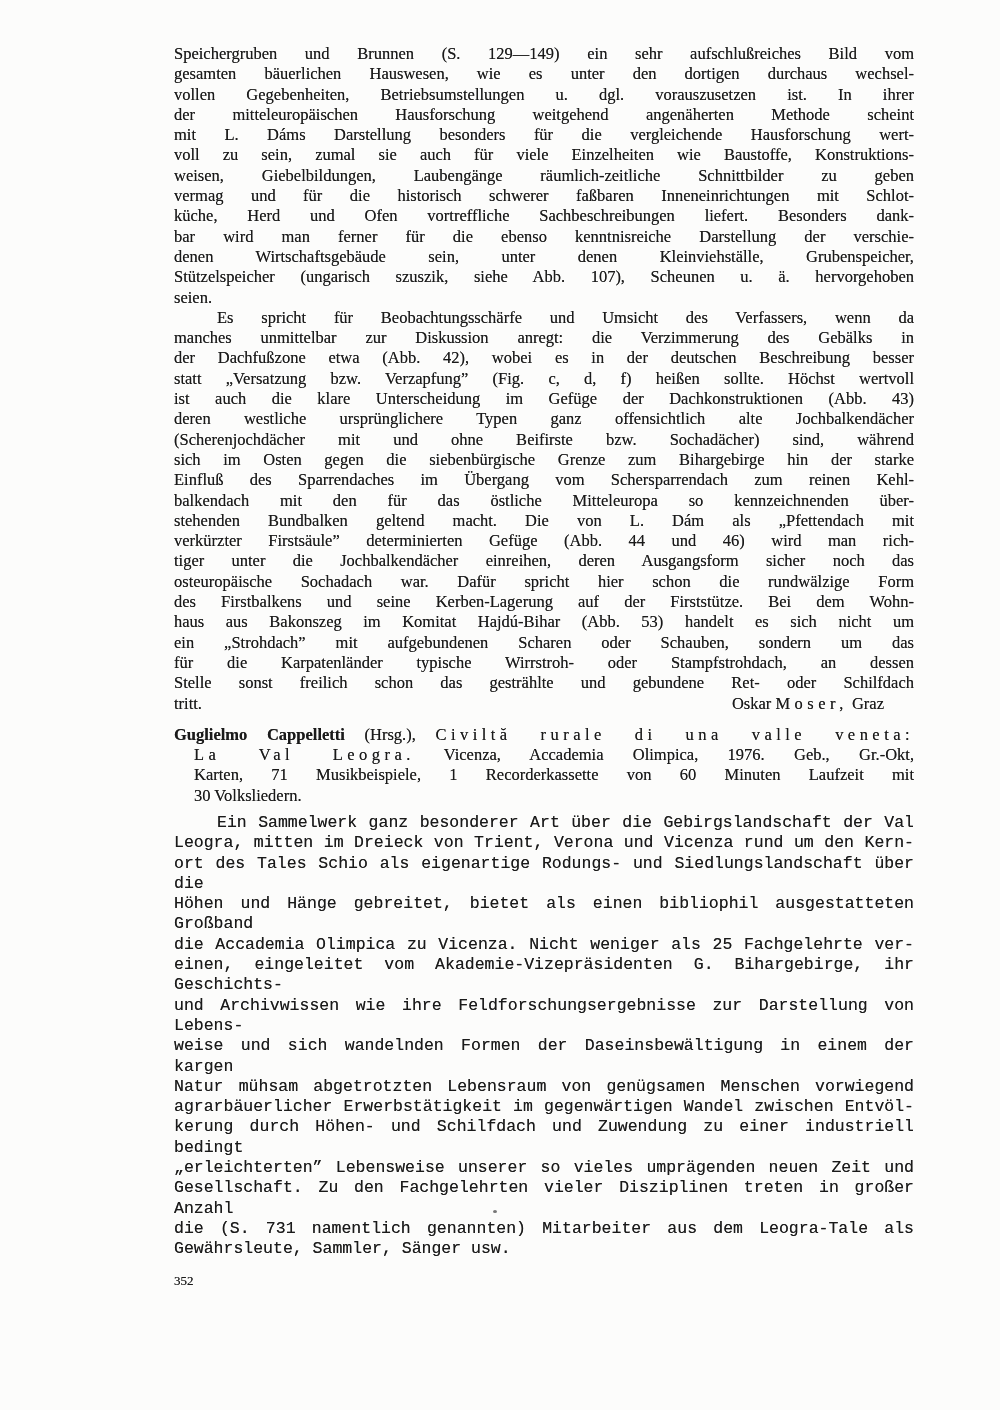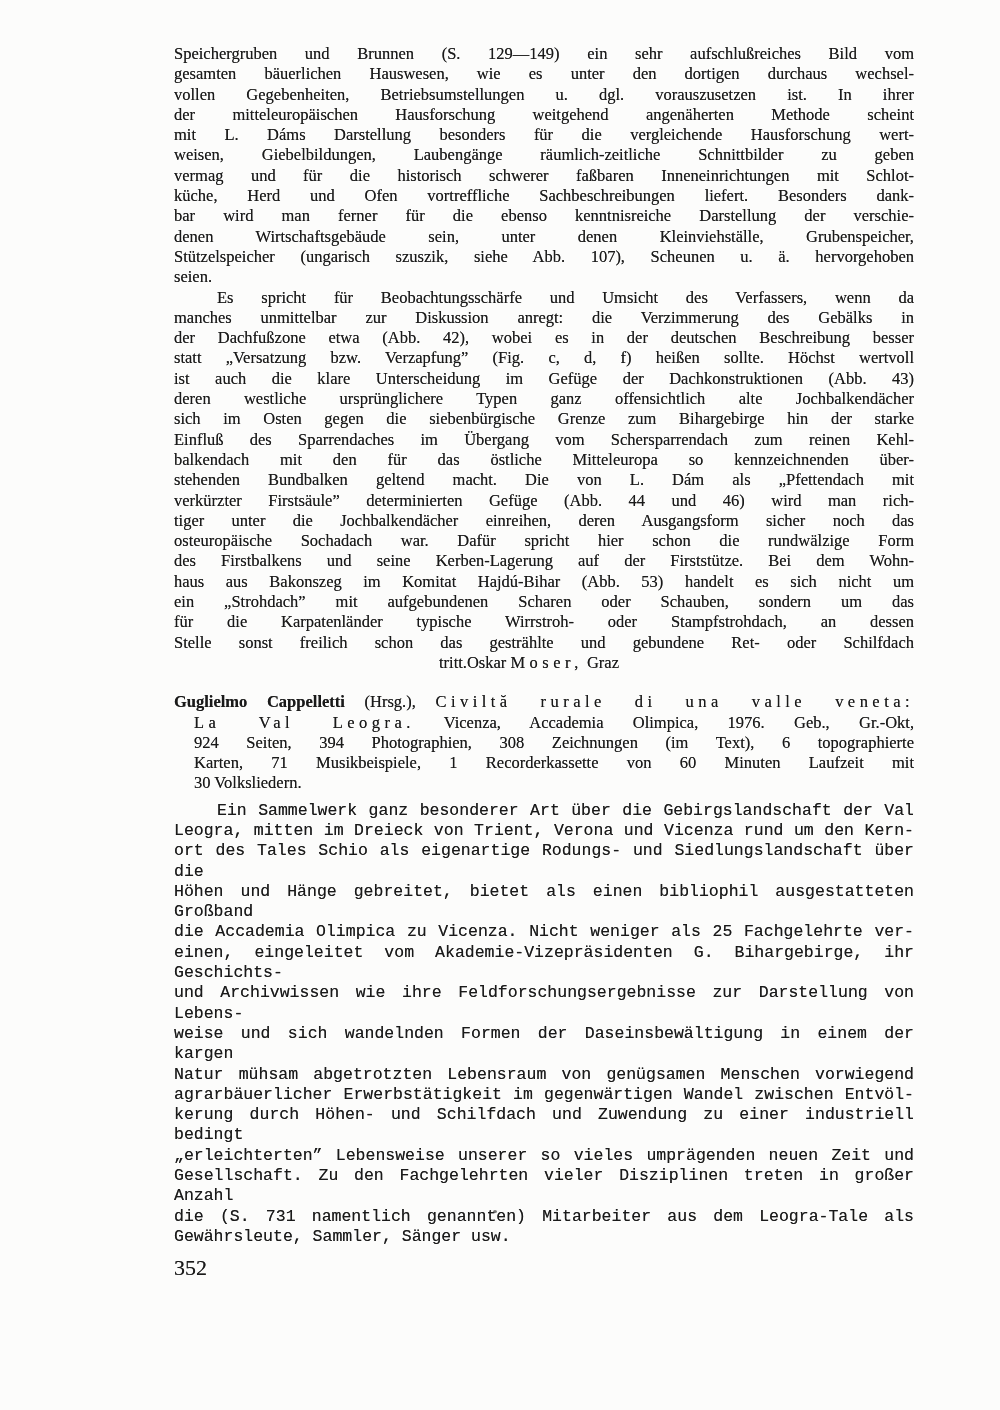--- a/index.html
+++ b/index.html
@@ -14,76 +14,77 @@
   .page-text{
     position:absolute;left:174px;top:44px;width:740px;
     font-size:16.5px;line-height:20.3px;
     text-shadow:0 0 .3px rgba(20,20,20,.65);
   }
   .line{text-align:justify;text-align-last:justify;}
   .line.last{text-align-last:left;}
   .para .line.indent{text-indent:43px;}
   .biblio{padding-left:20px;}
   .biblio .line.hang{text-indent:-20px;}
-  .line.split{display:flex;justify-content:center;text-align-last:auto;}
+  .line.split{display:flex;justify-content:space-between;text-align-last:auto;}
   .line.split .sig{padding-right:30px;white-space:nowrap;}
   .b{font-weight:700;}
   .ls{letter-spacing:0.27em;word-spacing:0.3em;}
-  .block[data-name="bibliography-entry"]{margin-top:19px;}
+  .block[data-name="bibliography-entry"]{margin-top:11px;}
   .block[data-name="review-2-paragraph"]{margin-top:7px;font-family:Liberation Mono, monospace;}
-  .page-number{margin-top:10px;font-size:22px;line-height:22px;text-align:left;}
+  .page-number{margin-top:10px;font-size:13px;line-height:22px;text-align:left;}
   .speck{position:absolute;left:493px;top:1210px;width:4px;height:3px;background:#4a4a4a;border-radius:50%;opacity:.75;}
 </style>
 </head>
 <body>
 
 <div class="page-text" data-name="page-text">
   <div id="blocks" data-name="text-blocks">
       <div class="block para" data-name="review-1-continuation">
         <div class="line" data-name="text-line">Speichergruben und Brunnen (S. 129—149) ein sehr aufschlußreiches Bild vom</div>
         <div class="line" data-name="text-line">gesamten bäuerlichen Hauswesen, wie es unter den dortigen durchaus wechsel-</div>
         <div class="line" data-name="text-line">vollen Gegebenheiten, Betriebsumstellungen u. dgl. vorauszusetzen ist. In ihrer</div>
         <div class="line" data-name="text-line">der mitteleuropäischen Hausforschung weitgehend angenäherten Methode scheint</div>
         <div class="line" data-name="text-line">mit L. Dáms Darstellung besonders für die vergleichende Hausforschung wert-</div>
+        <div class="line" data-name="text-line">voll zu sein, zumal sie auch für viele Einzelheiten wie Baustoffe, Konstruktions-</div>
         <div class="line" data-name="text-line">weisen, Giebelbildungen, Laubengänge räumlich-zeitliche Schnittbilder zu geben</div>
         <div class="line" data-name="text-line">vermag und für die historisch schwerer faßbaren Inneneinrichtungen mit Schlot-</div>
         <div class="line" data-name="text-line">küche, Herd und Ofen vortreffliche Sachbeschreibungen liefert. Besonders dank-</div>
         <div class="line" data-name="text-line">bar wird man ferner für die ebenso kenntnisreiche Darstellung der verschie-</div>
         <div class="line" data-name="text-line">denen Wirtschaftsgebäude sein, unter denen Kleinviehställe, Grubenspeicher,</div>
         <div class="line" data-name="text-line">Stützelspeicher (ungarisch szuszik, siehe Abb. 107), Scheunen u. ä. hervorgehoben</div>
         <div class="line last" data-name="text-line">seien.</div>
       </div>
       <div class="block para" data-name="review-1-paragraph-2">
         <div class="line indent" data-name="text-line">Es spricht für Beobachtungsschärfe und Umsicht des Verfassers, wenn da</div>
         <div class="line" data-name="text-line">manches unmittelbar zur Diskussion anregt: die Verzimmerung des Gebälks in</div>
         <div class="line" data-name="text-line">der Dachfußzone etwa (Abb. 42), wobei es in der deutschen Beschreibung besser</div>
         <div class="line" data-name="text-line">statt „Versatzung bzw. Verzapfung” (Fig. c, d, f) heißen sollte. Höchst wertvoll</div>
         <div class="line" data-name="text-line">ist auch die klare Unterscheidung im Gefüge der Dachkonstruktionen (Abb. 43)</div>
         <div class="line" data-name="text-line">deren westliche ursprünglichere Typen ganz offensichtlich alte Jochbalkendächer</div>
+        <div class="line" data-name="text-line">(Scherenjochdächer mit und ohne Beifirste bzw. Sochadächer) sind, während</div>
         <div class="line" data-name="text-line">sich im Osten gegen die siebenbürgische Grenze zum Bihargebirge hin der starke</div>
         <div class="line" data-name="text-line">Einfluß des Sparrendaches im Übergang vom Schersparrendach zum reinen Kehl-</div>
         <div class="line" data-name="text-line">balkendach mit den für das östliche Mitteleuropa so kennzeichnenden über-</div>
         <div class="line" data-name="text-line">stehenden Bundbalken geltend macht. Die von L. Dám als „Pfettendach mit</div>
         <div class="line" data-name="text-line">verkürzter Firstsäule” determinierten Gefüge (Abb. 44 und 46) wird man rich-</div>
         <div class="line" data-name="text-line">tiger unter die Jochbalkendächer einreihen, deren Ausgangsform sicher noch das</div>
         <div class="line" data-name="text-line">osteuropäische Sochadach war. Dafür spricht hier schon die rundwälzige Form</div>
         <div class="line" data-name="text-line">des Firstbalkens und seine Kerben-Lagerung auf der Firststütze. Bei dem Wohn-</div>
         <div class="line" data-name="text-line">haus aus Bakonszeg im Komitat Hajdú-Bihar (Abb. 53) handelt es sich nicht um</div>
         <div class="line" data-name="text-line">ein „Strohdach” mit aufgebundenen Scharen oder Schauben, sondern um das</div>
         <div class="line" data-name="text-line">für die Karpatenländer typische Wirrstroh- oder Stampfstrohdach, an dessen</div>
         <div class="line" data-name="text-line">Stelle sonst freilich schon das gestrählte und gebundene Ret- oder Schilfdach</div>
         <div class="line last split" data-name="text-line">
           <span data-name="text-segment">tritt.</span>
           <span class="sig" data-name="reviewer-signature"><span data-name="text-segment">Oskar </span><span class="ls" data-name="spaced-title-text">Moser,</span><span data-name="text-segment"> Graz</span></span>
         </div>
       </div>
       <div class="block biblio" data-name="bibliography-entry">
         <div class="line hang" data-name="text-line"><span class="b" data-name="editor-name">Guglielmo Cappelletti</span><span data-name="text-segment"> (Hrsg.), </span><span class="ls" data-name="spaced-title-text">Civiltă rurale di una valle veneta:</span></div>
         <div class="line" data-name="text-line"><span class="ls" data-name="spaced-title-text">La Val Leogra.</span><span data-name="text-segment"> Vicenza, Accademia Olimpica, 1976. Geb., Gr.-Okt,</span></div>
-        <div class="line" data-name="text-line">924 Seiten, 394 Photographien, 308 Zeichnungen (im Text), 6 topographierte</div>
         <div class="line" data-name="text-line">Karten, 71 Musikbeispiele, 1 Recorderkassette von 60 Minuten Laufzeit mit</div>
         <div class="line last" data-name="text-line">30 Volksliedern.</div>
       </div>
       <div class="block para" data-name="review-2-paragraph">
         <div class="line indent" data-name="text-line">Ein Sammelwerk ganz besonderer Art über die Gebirgslandschaft der Val</div>
         <div class="line" data-name="text-line">Leogra, mitten im Dreieck von Trient, Verona und Vicenza rund um den Kern-</div>
         <div class="line" data-name="text-line">ort des Tales Schio als eigenartige Rodungs- und Siedlungslandschaft über die</div>
         <div class="line" data-name="text-line">Höhen und Hänge gebreitet, bietet als einen bibliophil ausgestatteten Großband</div>
         <div class="line" data-name="text-line">die Accademia Olimpica zu Vicenza. Nicht weniger als 25 Fachgelehrte ver-</div>
         <div class="line" data-name="text-line">einen, eingeleitet vom Akademie-Vizepräsidenten G. Bihargebirge, ihr Geschichts-</div>

